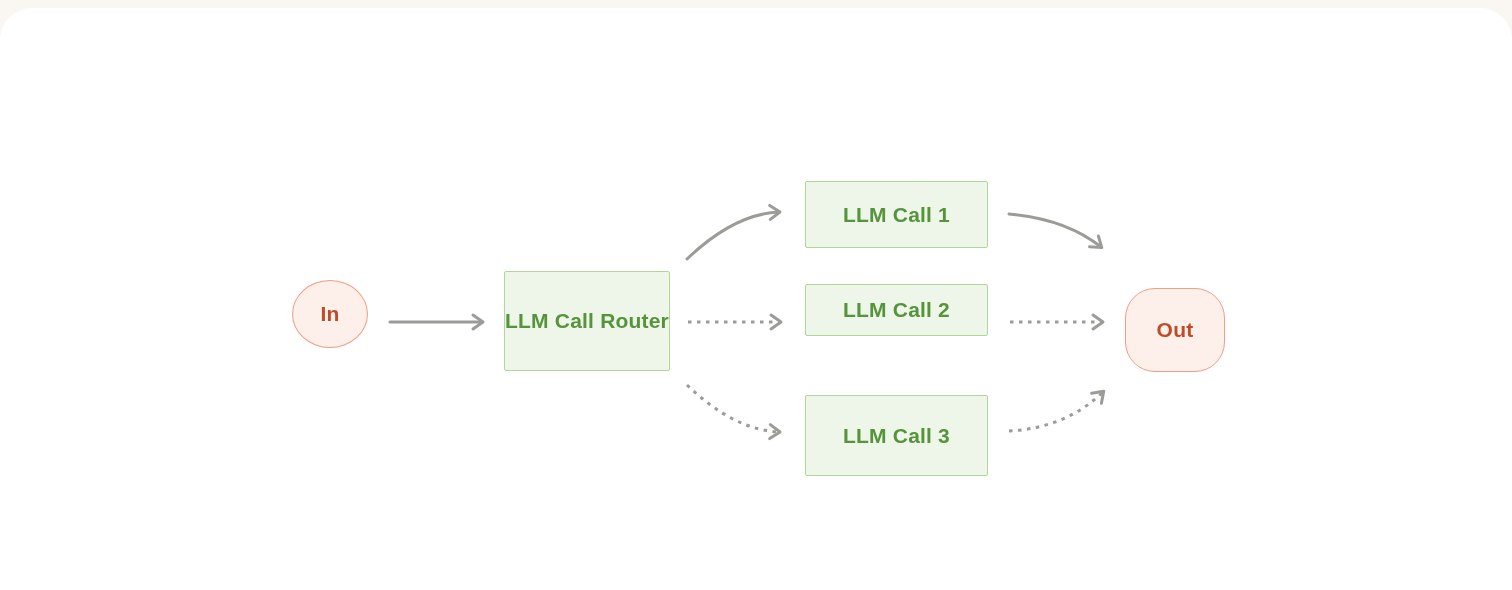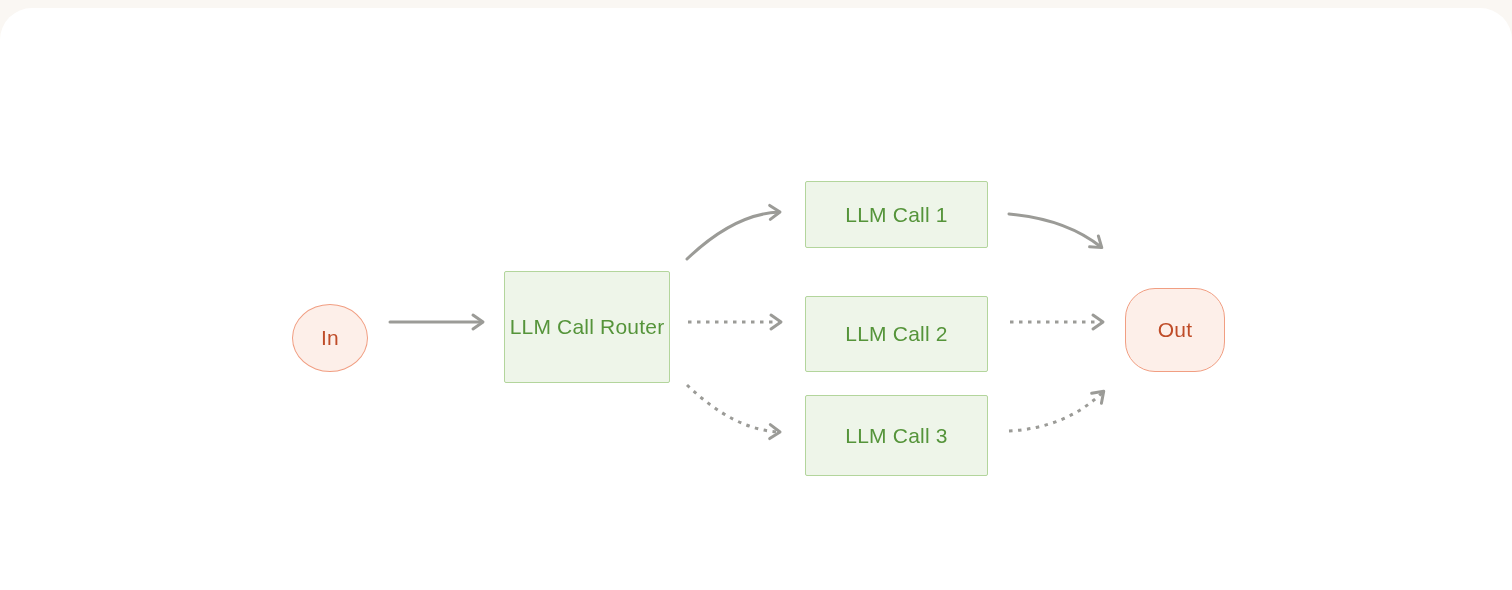--- a/index.html
+++ b/index.html
@@ -52,41 +52,41 @@
     stroke-linecap:round;
     stroke-linejoin:round;
   }
   .node{
     position:absolute;
     display:flex;
     align-items:center;
     justify-content:center;
     text-align:center;
     box-sizing:border-box;
-    font-weight:400;
+    font-weight:700;
     letter-spacing:.2px;
   }
   .node.green{
     background:var(--green-fill);
     border:1.5px solid var(--green-border);
     color:var(--green-text);
     font-size:21px;
     line-height:28px;
     border-radius:2px;
   }
   .node.terminal{
     background:var(--red-fill);
     border:1.5px solid var(--red-border);
     color:var(--red-text);
     font-size:21px;
   }
-  .node-in{left:292px;top:304px;width:76px;height:68px;border-radius:50%;}
-  .node-router{left:504px;top:271px;width:166px;height:112px;padding:0 0;}
+  .node-in{left:292px;top:280px;width:76px;height:68px;border-radius:50%;}
+  .node-router{left:504px;top:271px;width:166px;height:100px;padding:0 0;}
   .node-call1{left:805px;top:181px;width:183px;height:67px;}
-  .node-call2{left:805px;top:296px;width:183px;height:76px;}
+  .node-call2{left:805px;top:284px;width:183px;height:52px;}
   .node-call3{left:805px;top:395px;width:183px;height:81px;}
   .node-out{left:1125px;top:288px;width:100px;height:84px;border-radius:30px;}
 </style>
 </head>
 <body>
 
 <div class="card"></div>
 
 <div class="diagram">
 

